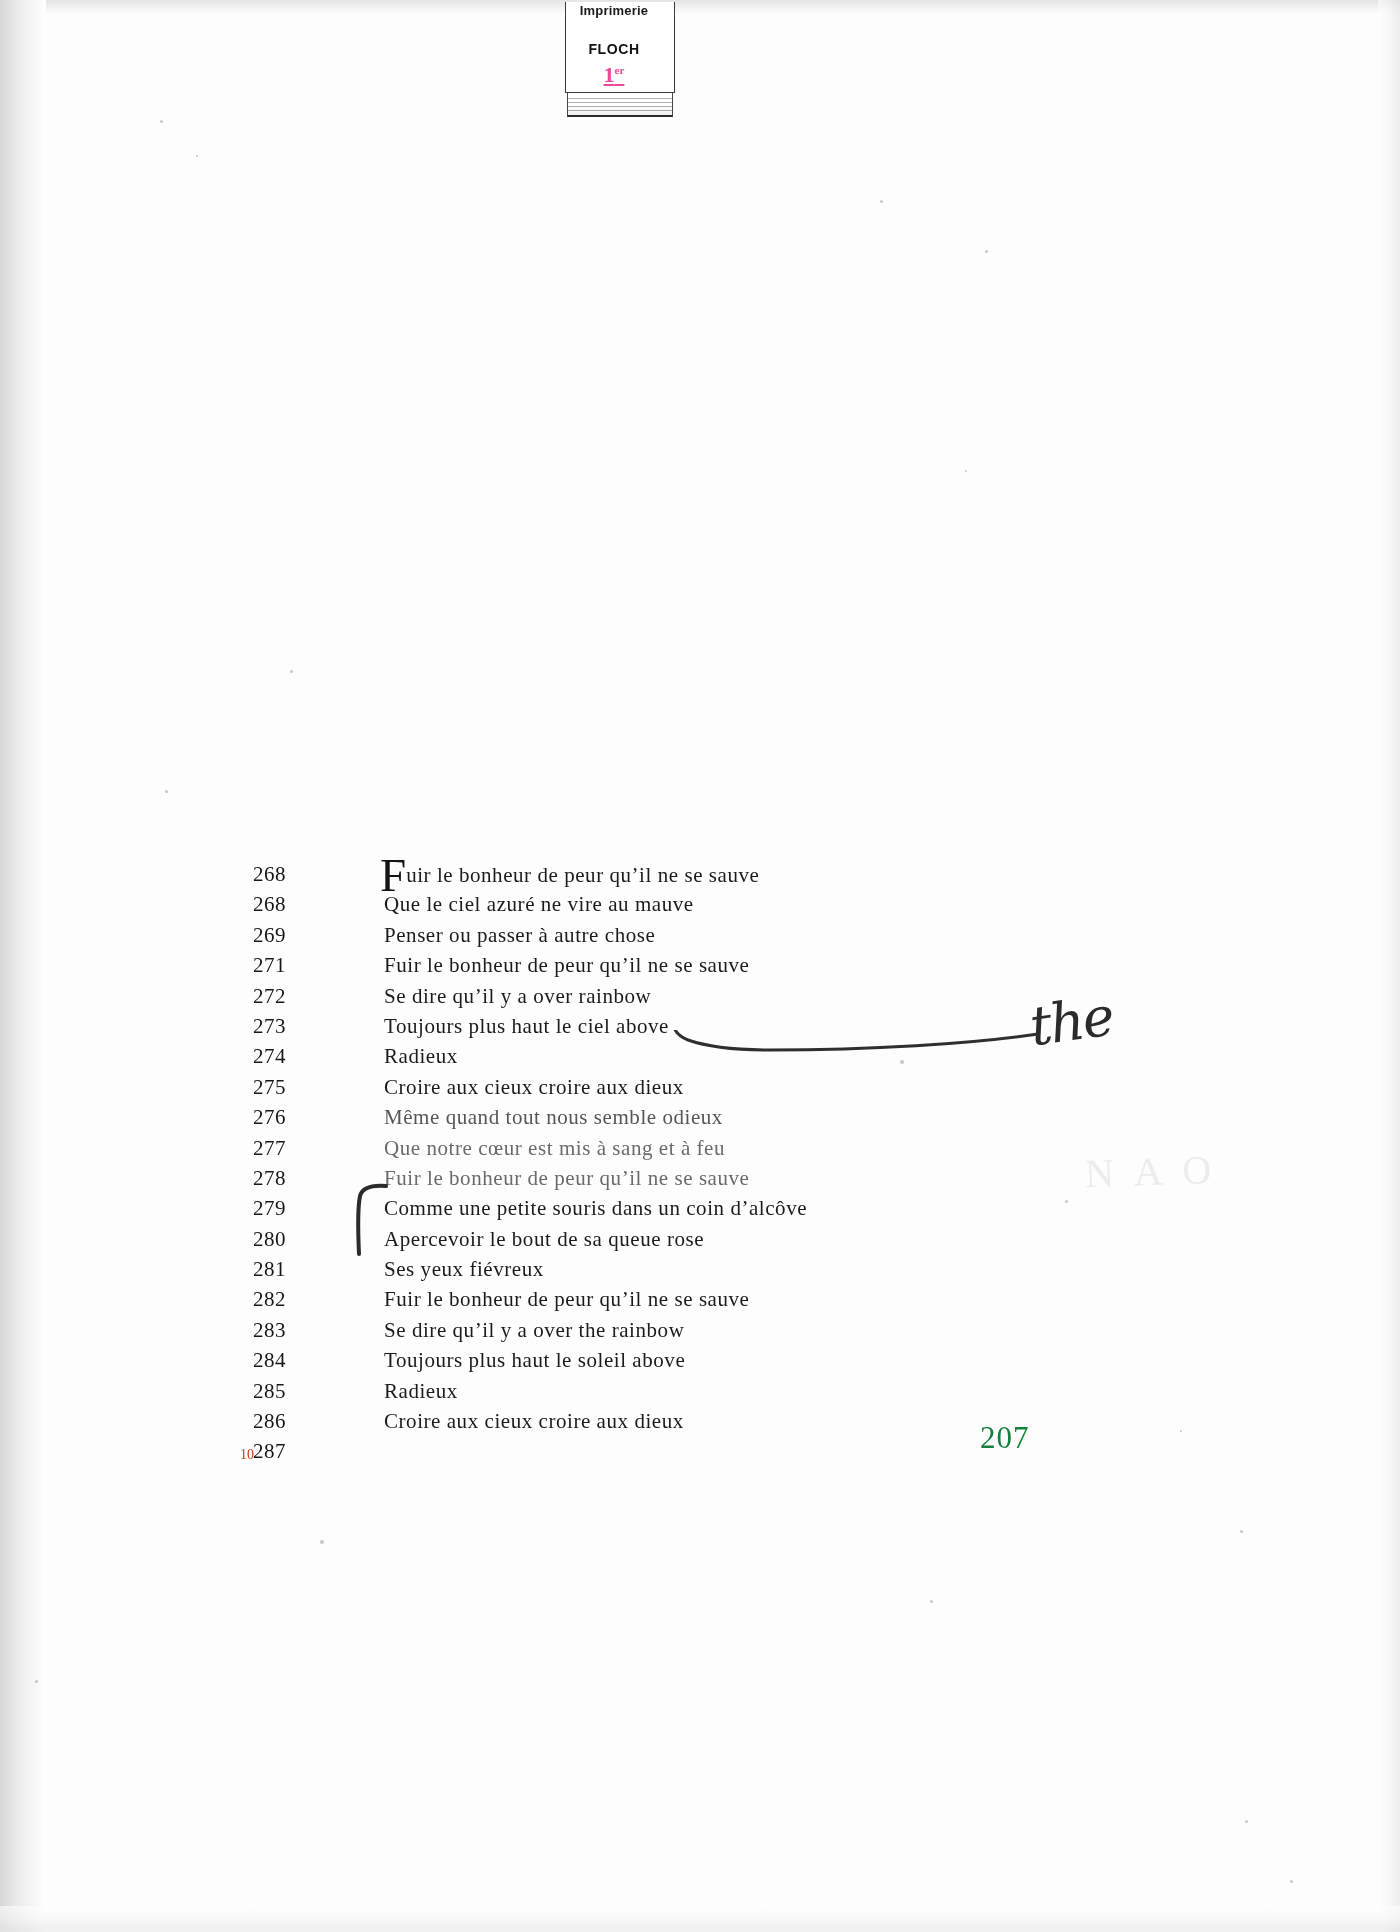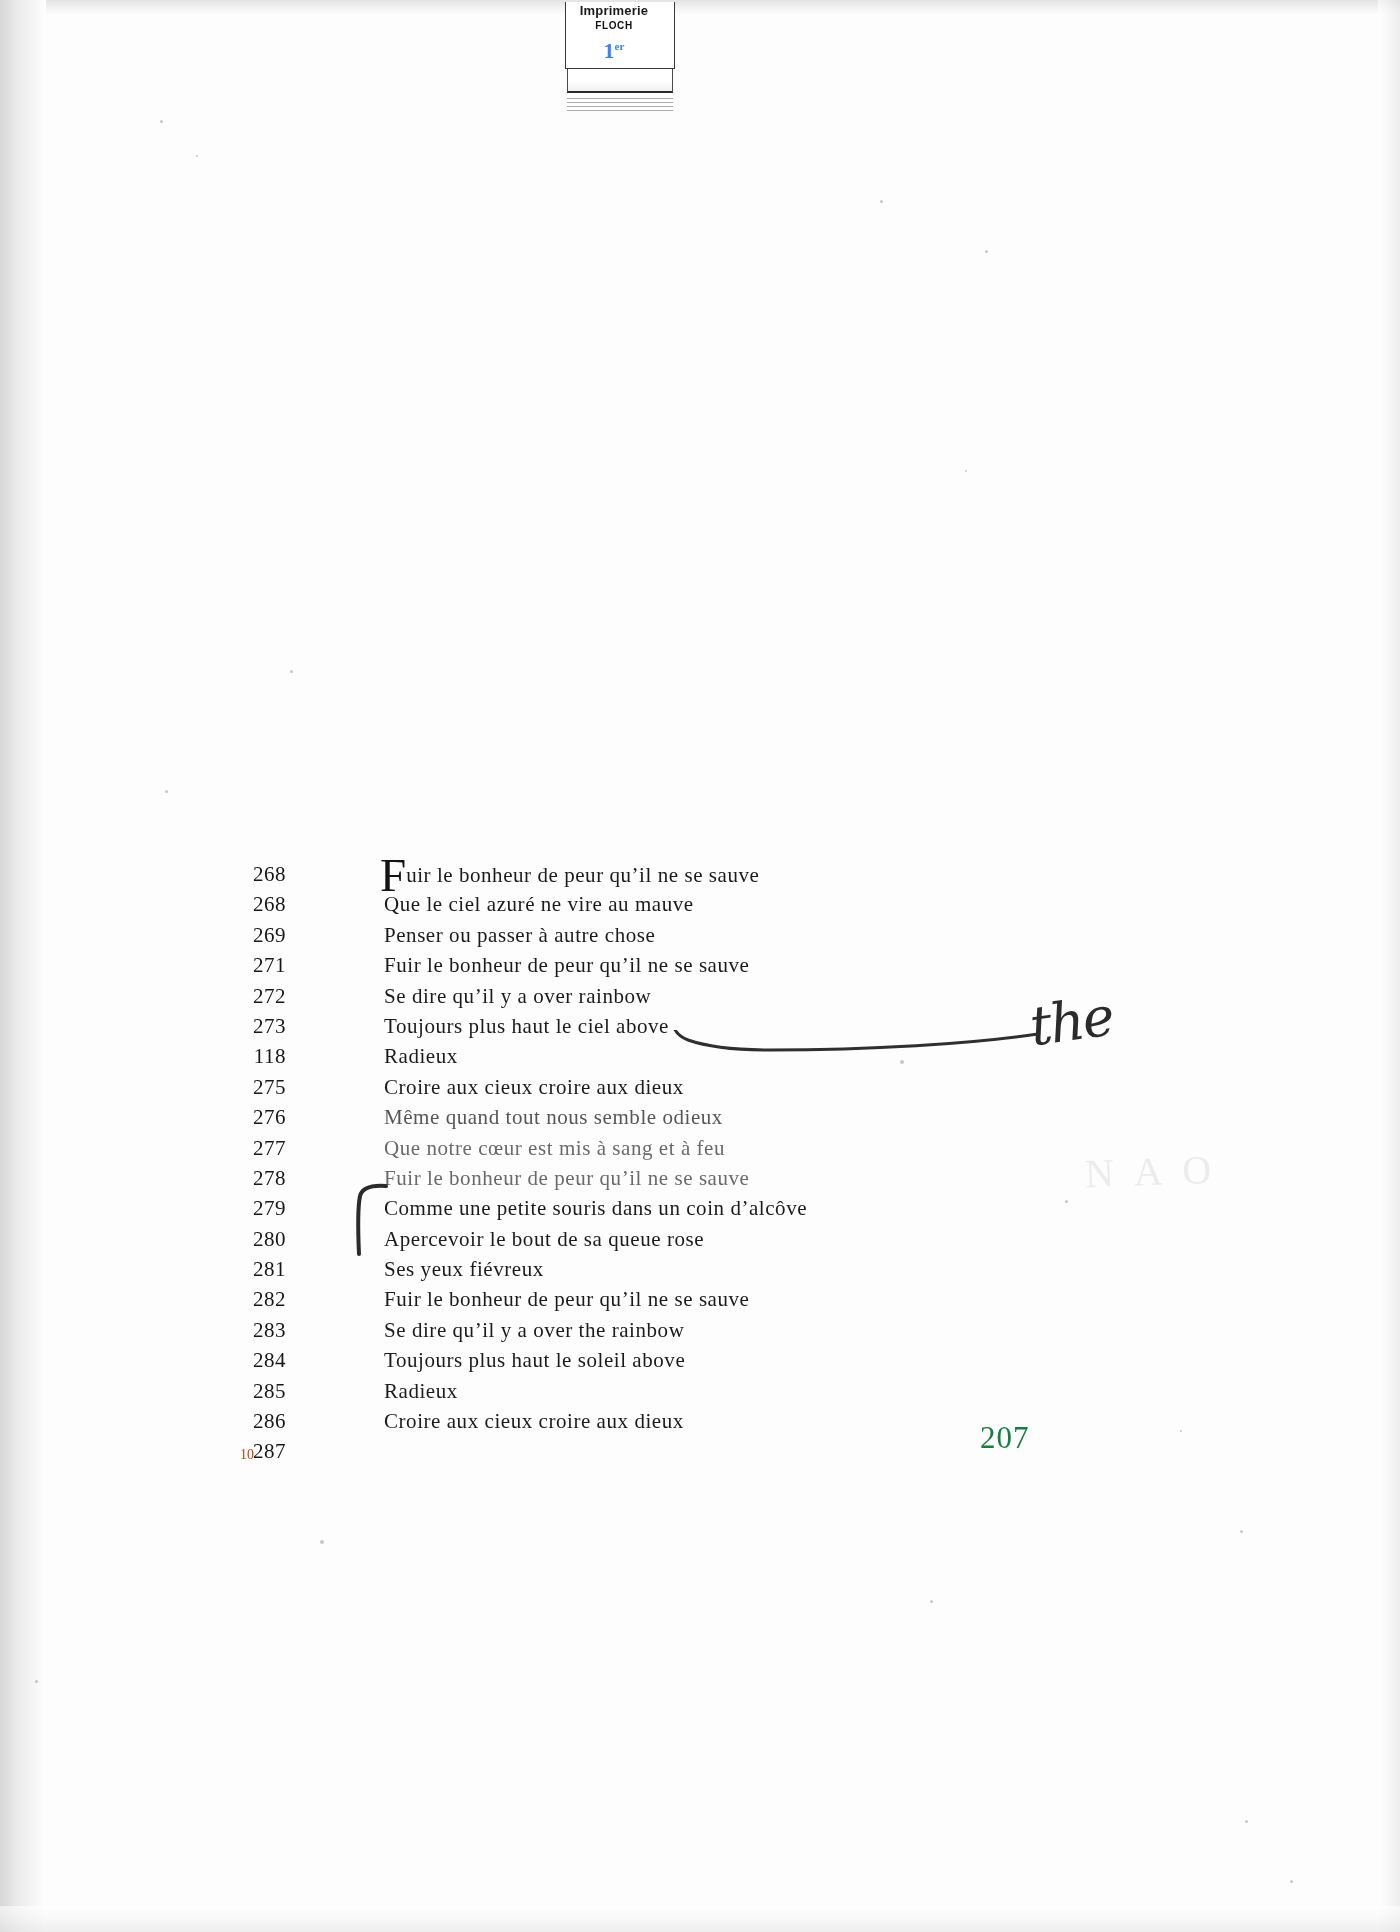--- a/index.html
+++ b/index.html
@@ -82,32 +82,34 @@
   .printer-mark .mark-line1 {
     font-family: "Liberation Sans", sans-serif;
     font-size: 13px;
     font-weight: bold;
     letter-spacing: 0.2px;
     color: #1a1a1a;
     line-height: 14px;
   }
   .printer-mark .mark-line2 {
     font-family: "Liberation Sans", sans-serif;
-    font-size: 10px;
+    font-size: 14px;
     font-weight: bold;
     letter-spacing: 0.6px;
     color: #111111;
     line-height: 15px;
+    margin-top: 24px;
   }
   .printer-mark .mark-line3 {
     font-family: "Liberation Serif", serif;
     font-size: 22px;
     font-weight: bold;
-    color: #3b82f6;
+    color: #ec4899;
     line-height: 26px;
+    text-decoration: underline;
   }
   .printer-mark .mark-line3 sup {
     font-size: 11px;
     vertical-align: super;
   }
   .printer-mark .mark-tail {
     height: 22px;
     border-left: 1px solid #4a4a4a;
     border-right: 1px solid #4a4a4a;
     border-bottom: 2px solid #2a2a2a;
@@ -290,21 +292,21 @@
       </div>
       <div class="line-row">
         <span class="line-num">272</span>
         <span class="line-text">Se dire qu’il y a over rainbow</span>
       </div>
       <div class="line-row">
         <span class="line-num">273</span>
         <span class="line-text">Toujours plus haut le ciel above</span>
       </div>
       <div class="line-row">
-        <span class="line-num">118</span>
+        <span class="line-num">274</span>
         <span class="line-text">Radieux</span>
       </div>
       <div class="line-row">
         <span class="line-num">275</span>
         <span class="line-text">Croire aux cieux croire aux dieux</span>
       </div>
       <div class="line-row">
         <span class="line-num">276</span>
         <span class="line-text fade2">Même quand tout nous semble odieux</span>
       </div>

